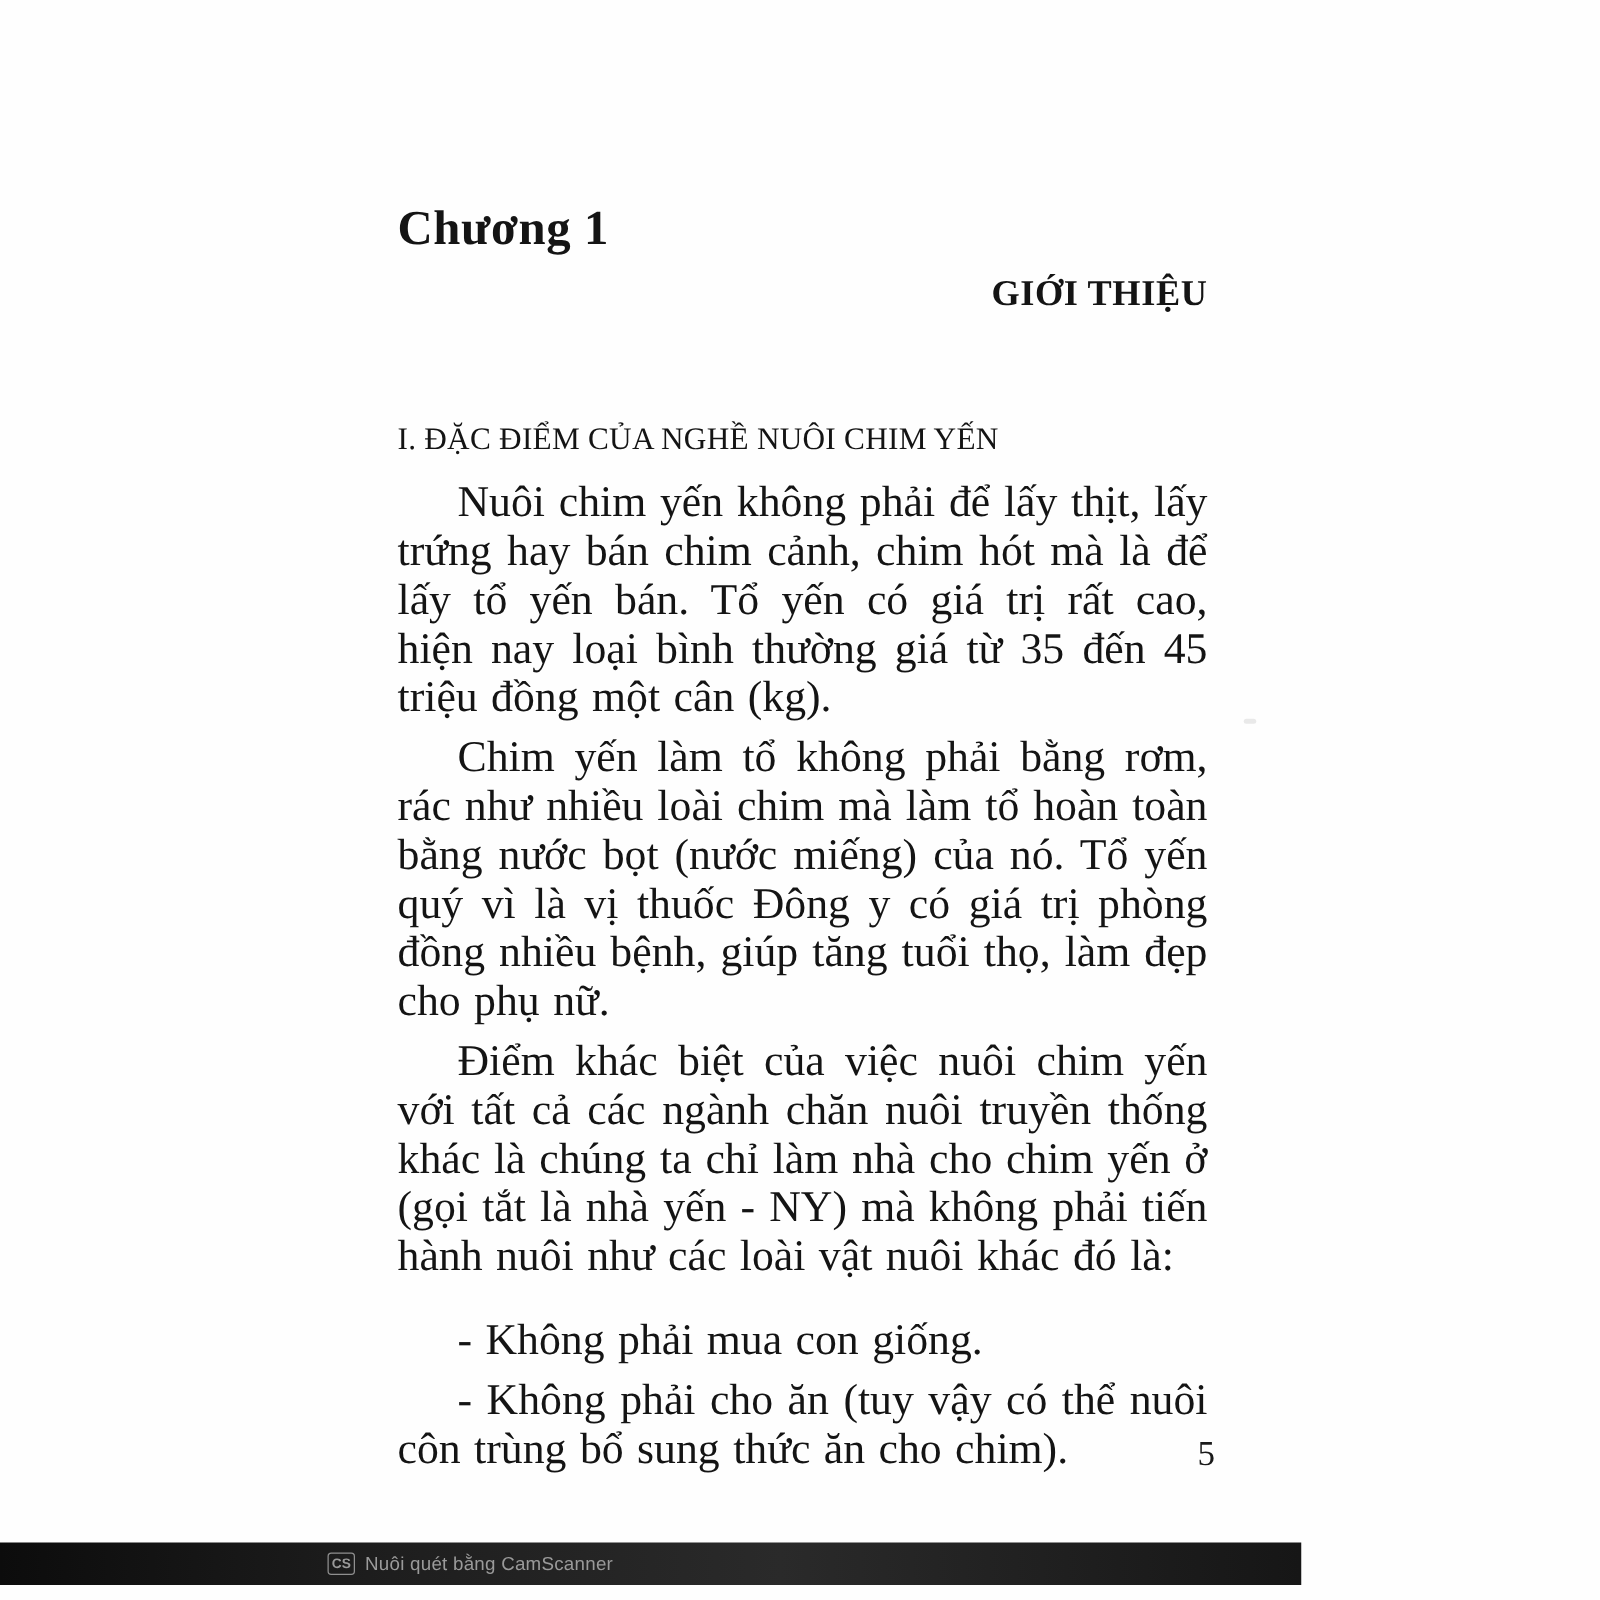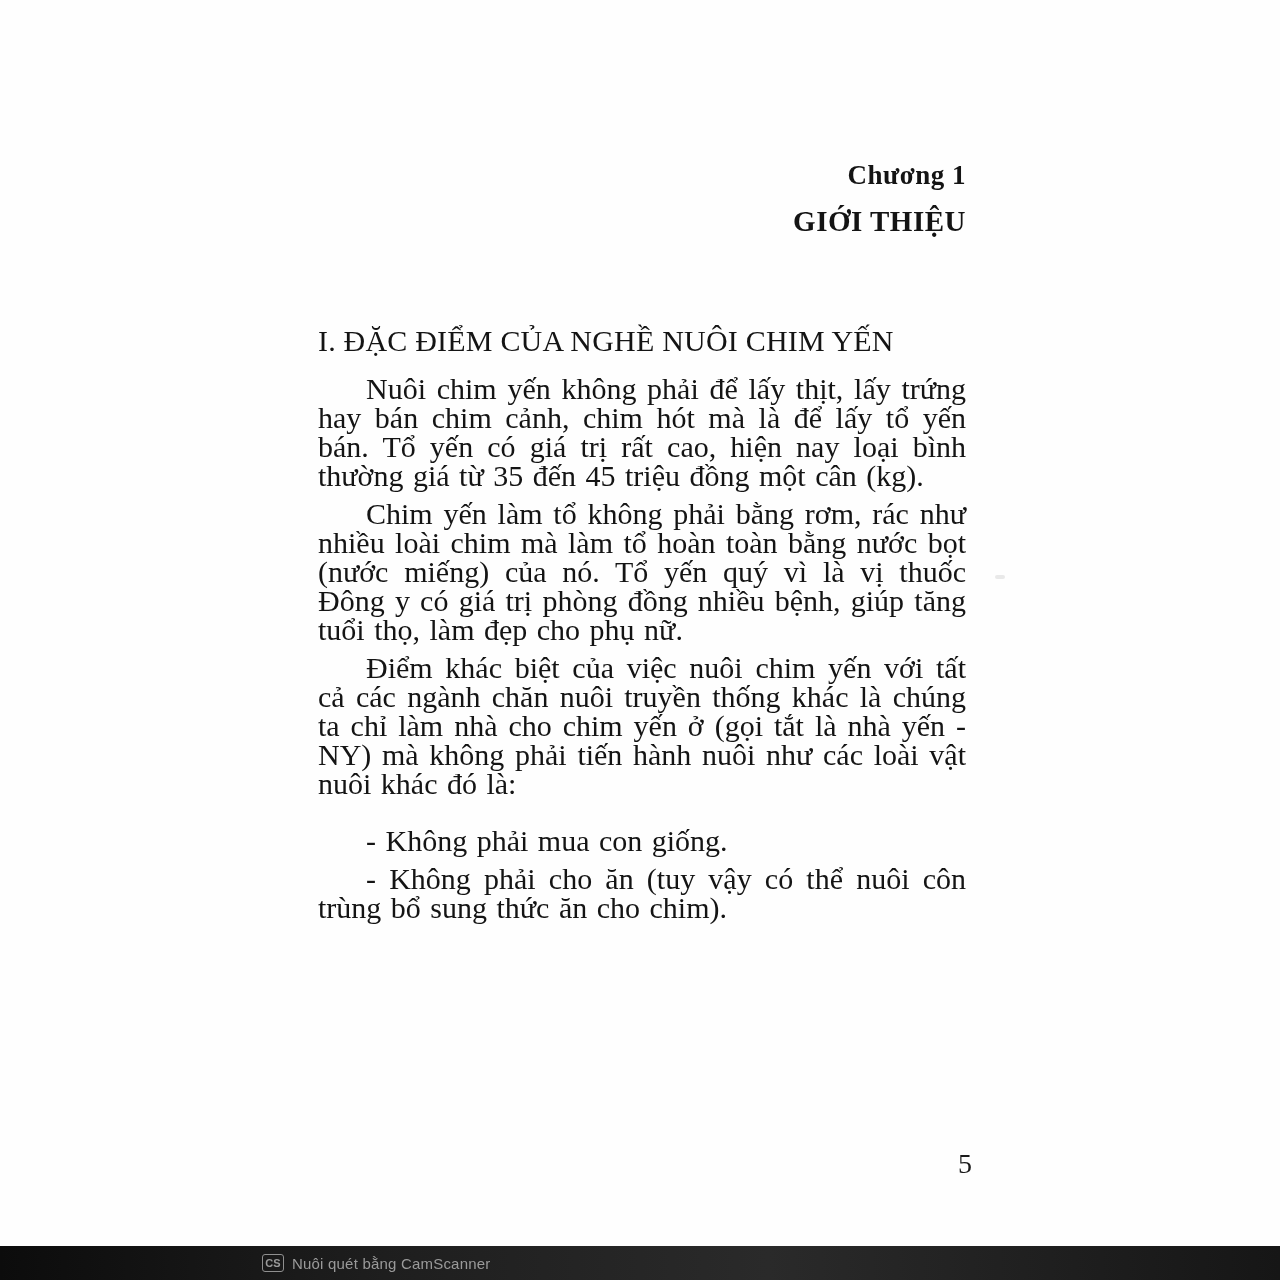--- a/index.html
+++ b/index.html
@@ -23,63 +23,63 @@
     height: 1280px;
     background: #fefefe;
   }
   .content {
     position: absolute;
     top: 160px;
     left: 318px;
     width: 648px;
   }
   .chapter-label {
-    text-align: right;
+    text-align: left;
     font-weight: bold;
-    font-size: 27px;
+    font-size: 39px;
     letter-spacing: 0.5px;
     margin: 0 0 14px 0;
   }
   .chapter-title {
     text-align: right;
     font-weight: bold;
     font-size: 29px;
     letter-spacing: 0.5px;
     margin: 0 0 86px 0;
   }
   .section-heading {
-    font-size: 30px;
+    font-size: 25px;
     font-weight: normal;
     margin: 0 0 16px 0;
     letter-spacing: 0.2px;
   }
   .para {
-    font-size: 30px;
-    line-height: 29px;
+    font-size: 35px;
+    line-height: 39px;
     text-align: justify;
     text-indent: 48px;
     margin: 0 0 9px 0;
     word-spacing: 2px;
   }
   .para.bullet {
     text-align: left;
     margin-top: 28px;
   }
   .page-number {
     position: absolute;
     top: 1148px;
     left: 958px;
     font-size: 28px;
     color: #1a1a1a;
   }
   .scan-footer {
     position: absolute;
     left: 0;
-    bottom: 0;
-    width: 1280px;
+    bottom: 12px;
+    width: 1041px;
     height: 34px;
     background: linear-gradient(90deg, #0c0c0c 0%, #1e1e1e 30%, #2a2a2a 60%, #161616 100%);
     display: flex;
     align-items: center;
     padding-left: 262px;
     box-sizing: border-box;
   }
   .cs-icon {
     width: 20px;
     height: 16px;

